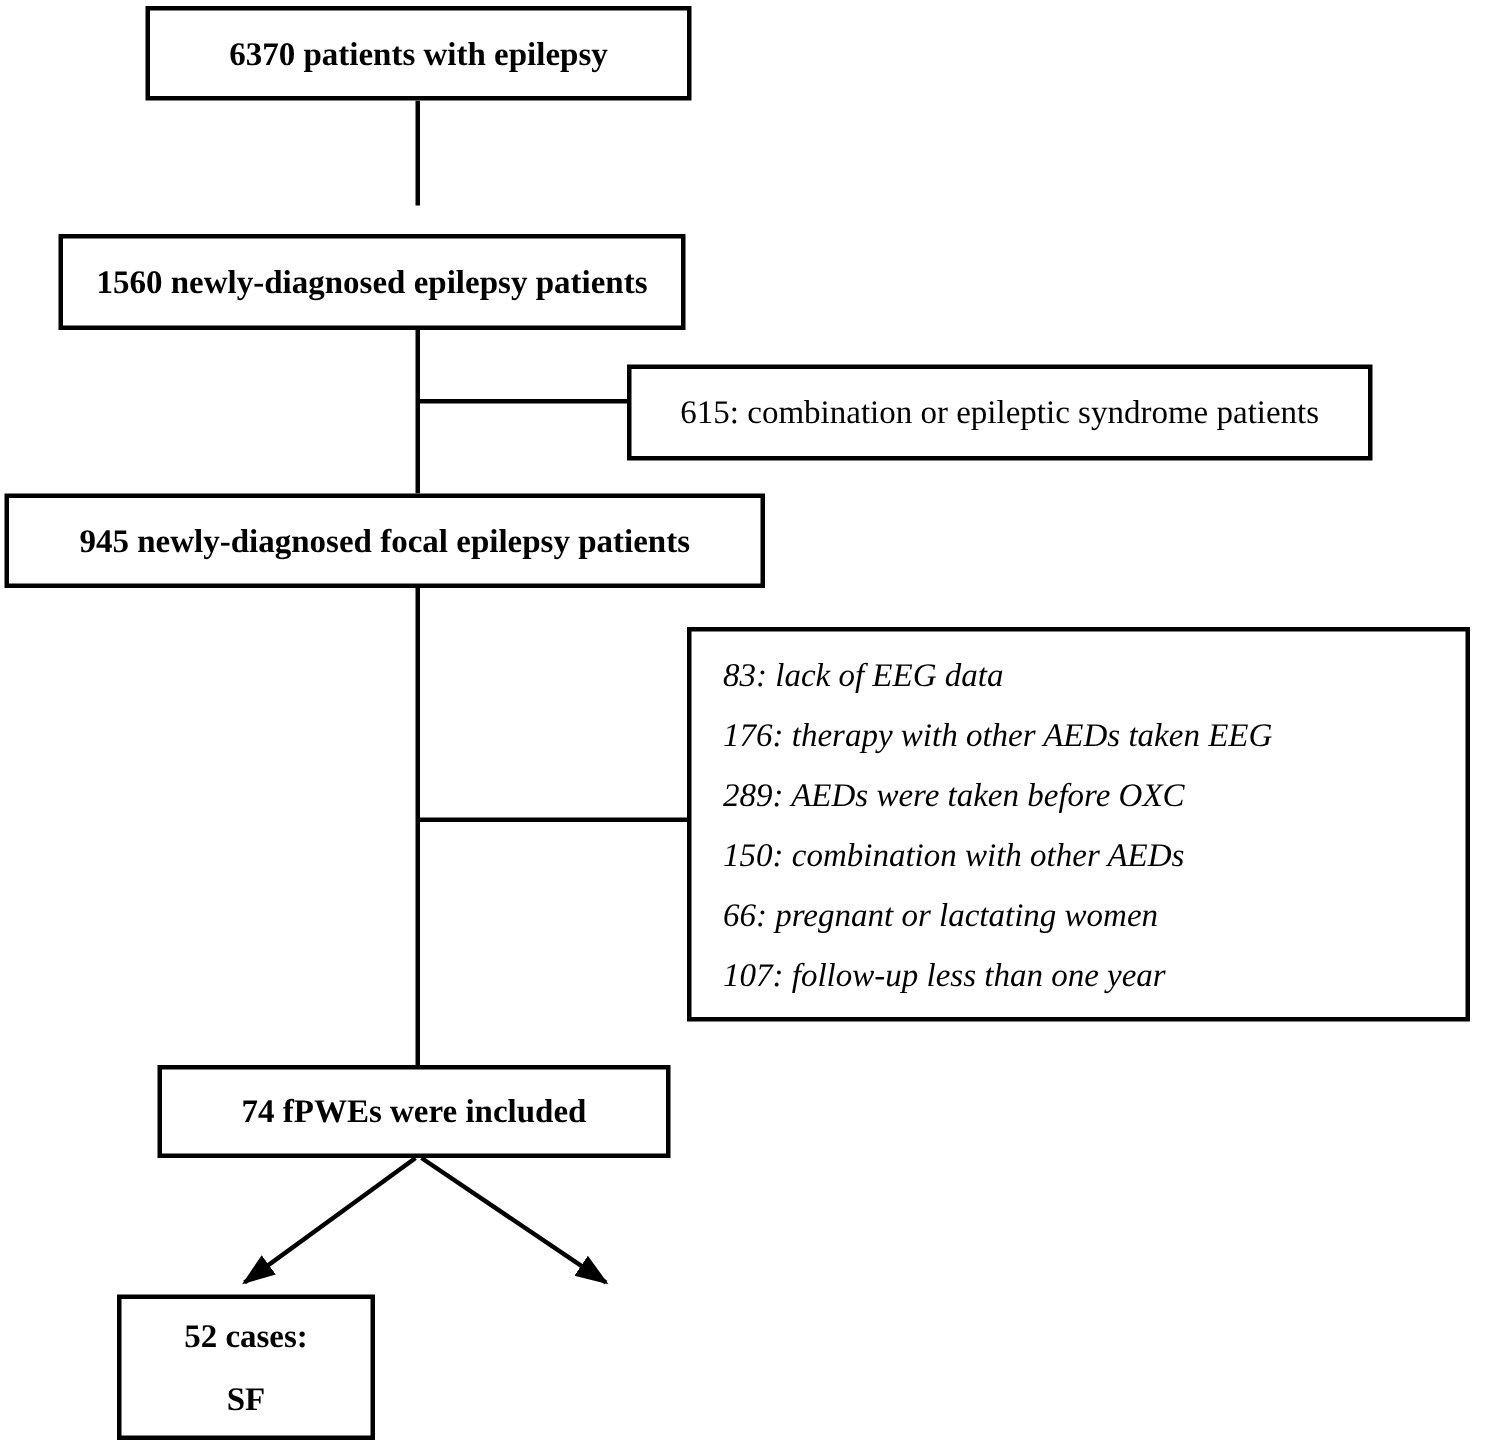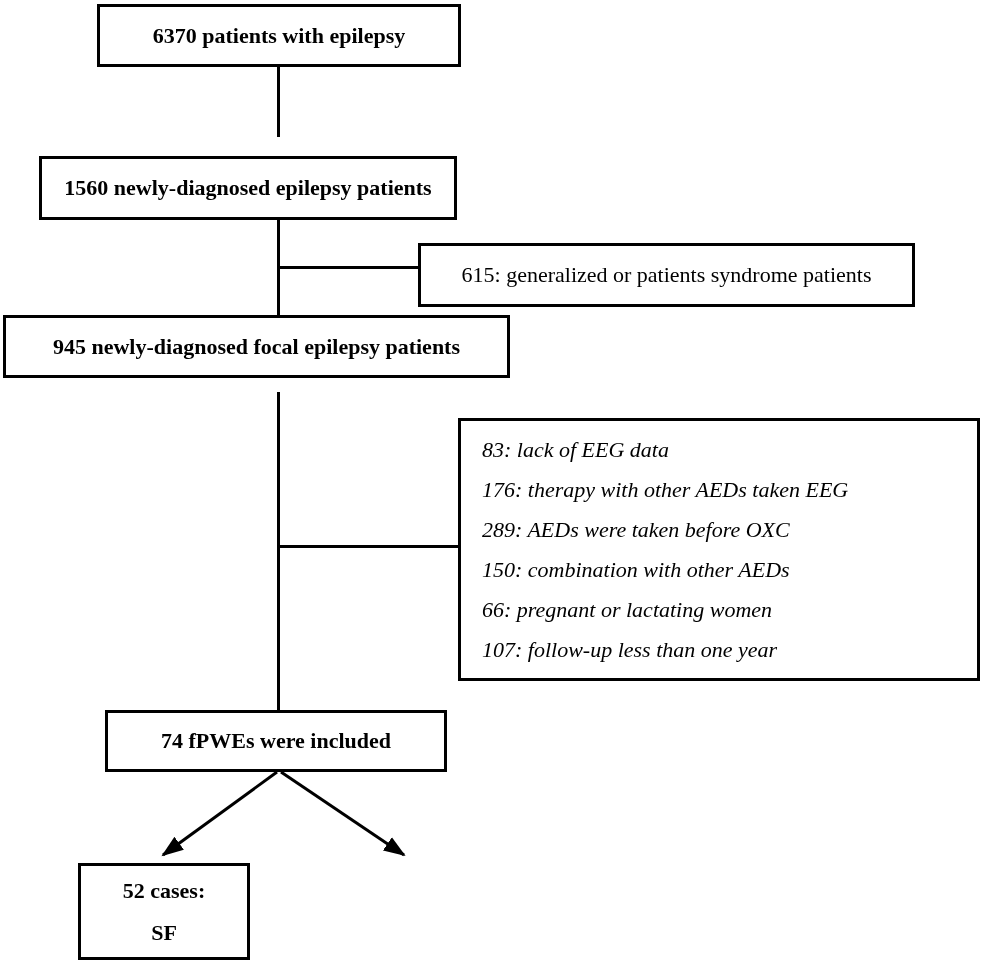--- a/index.html
+++ b/index.html
@@ -70,24 +70,24 @@
 
   <div class="node bold-label" style="left:97px; top:4px; width:364px; height:63px;">
     <span>6370 patients with epilepsy</span>
   </div>
 
   <div class="node bold-label" style="left:39px; top:137px; width:418px; height:64px;margin-top:19px;">
     <span>1560 newly-diagnosed epilepsy patients</span>
   </div>
 
   <div class="node plain-label" style="left:418px; top:243px; width:497px; height:64px;">
-    <span>615: generalized or patients syndrome patients</span>
+    <span>615: combination or epileptic syndrome patients</span>
   </div>
 
-  <div class="node bold-label" style="left:3px; top:315px; width:507px; height:63px;">
+  <div class="node bold-label" style="left:3px; top:329px; width:507px; height:63px;">
     <span>945 newly-diagnosed focal epilepsy patients</span>
   </div>
 
   <div class="node list" style="left:458px; top:418px; width:522px; height:263px;">
     <div class="list-line">83: lack of EEG data</div>
     <div class="list-line">176: therapy with other AEDs taken EEG</div>
     <div class="list-line">289: AEDs were taken before OXC</div>
     <div class="list-line">150: combination with other AEDs</div>
     <div class="list-line">66: pregnant or lactating women</div>
     <div class="list-line">107: follow-up less than one year</div>

